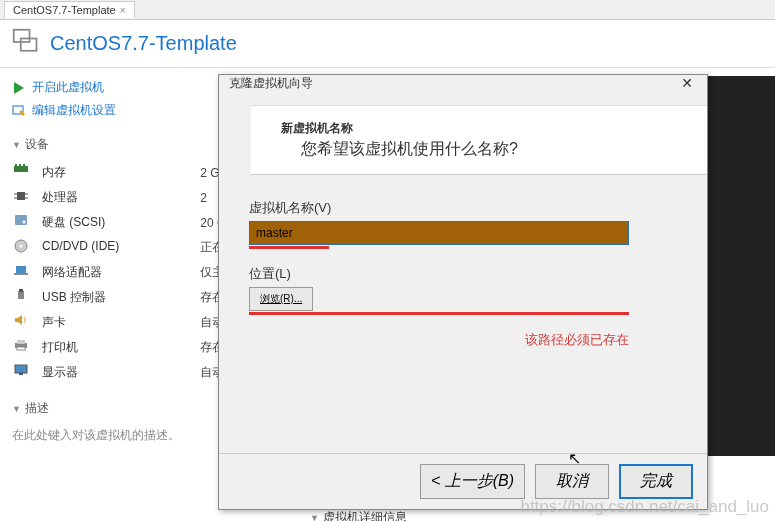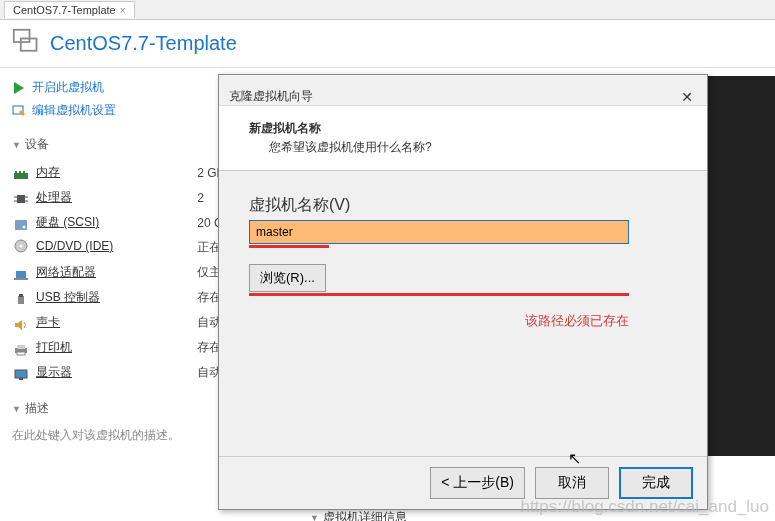--- a/index.html
+++ b/index.html
@@ -17,46 +17,46 @@
 .left-panel { width: 280px; padding: 8px 12px; }
 
 .action-item { display: flex; align-items: center; gap: 6px; color: #1a75cf; padding: 3px 0; cursor: pointer; }
 .action-item svg { width: 14px; height: 14px; }
 
 .section-header { display: flex; align-items: center; gap: 4px; margin: 14px 0 6px 0; font-weight: normal; color: #555; }
 .section-caret { font-size: 9px; color: #888; }
 
 .devices-table { width: 100%; }
 .devices-table tr td { padding: 3px 0; font-size: 12px; }
-.devices-table tr td:first-child { display: flex; align-items: flex-end; gap: 8px; text-decoration: underline; }
+.devices-table tr td:first-child { display: flex; align-items: flex-start; gap: 14px; }
 .devices-table tr td:last-child { text-align: left; color: #444; padding-left: 8px; }
 .dev-icon { width: 14px; display: flex; justify-content: center; }
 
 .desc-hint { color: #888; padding: 4px 0; font-size: 12px; }
 
 .right-preview { flex: 1; background: #222; margin-left: 20px; margin-top: 8px; height: 380px; }
 
 
 .dialog { position: absolute; left: 218px; top: 74px; width: 490px; height: 436px; background: #f0f0f0; border: 1px solid #888; box-shadow: 2px 2px 6px rgba(0,0,0,0.3); display: flex; flex-direction: column; }
-.dlg-titlebar { height: 30px; display: flex; align-items: flex-end; justify-content: space-between; padding: 0 10px; font-size: 12px; }
+.dlg-titlebar { height: 30px; display: flex; align-items: flex-start; justify-content: space-between; padding: 0 10px; font-size: 12px; }
 .dlg-close { font-size: 14px; cursor: pointer; padding: 0 4px; }
-.dlg-heading { background: #fff; border-top: 1px solid #ddd; border-bottom: 1px solid #ccc; padding: 14px 30px 14px 30px; }
+.dlg-heading { background: #fff; border-top: 1px solid #ddd; border-bottom: 1px solid #ccc; padding: 14px 30px 14px 30px; margin-left: 32px; }
 .dlg-heading-title { font-weight: bold; font-size: 12px; }
-.dlg-heading-sub { font-size: 12px; padding-left: 20px; margin-top: 2px; }
+.dlg-heading-sub { font-size: 16px; padding-left: 20px; margin-top: 2px; }
 .dlg-body { flex: 1; padding: 24px 30px; background: #f0f0f0; position: relative; }
-.fld-label { font-size: 16px; margin-bottom: 4px; }
+.fld-label { font-size: 13px; margin-bottom: 4px; }
 .fld-row { display: flex; align-items: center; gap: 10px; }
-.fld-input { border: 1px solid #2a6fb5; padding: 4px 6px; font-size: 12px; width: 380px; background: #fdba74; }
+.fld-input { border: 1px solid #2a6fb5; padding: 4px 6px; font-size: 12px; width: 380px; background: #a16207; }
 .fld-input.loc { width: 380px; border: 1px solid #999; }
 .underline-red { height: 3px; background: #e03030; width: 80px; margin-top: 1px; margin-bottom: 16px; }
 .underline-red.long { width: 380px; }
 .fld-note { color: #d43a3a; font-size: 13px; text-align: right; margin-top: 10px; width: 380px; }
-.btn-browse { border: 1px solid #999; background: #e8e8e8; padding: 4px 10px; font-size: 13px; cursor: pointer; }
+.btn-browse { border: 1px solid #999; background: #e8e8e8; padding: 4px 10px; font-size: 10px; cursor: pointer; text-decoration: underline; }
 .dlg-footer { border-top: 1px solid #ccc; padding: 10px 14px; display: flex; justify-content: flex-end; gap: 10px; background: #f0f0f0; }
-.dlg-btn { border: 1px solid #999; background: #e8e8e8; padding: 5px 10px; font-size: 14px; cursor: pointer; min-width: 74px; }
+.dlg-btn { border: 1px solid #999; background: #e8e8e8; padding: 5px 10px; font-size: 16px; cursor: pointer; min-width: 74px; font-style: italic; }
 .dlg-btn.primary { border: 2px solid #1a75cf; background: #e8e8e8; }
 
 .cursor-arrow { position: absolute; left: 568px; top: 449px; font-size: 16px; color: #000; pointer-events: none; }
 .watermark { position: absolute; right: 6px; bottom: 4px; font-size: 17px; color: rgba(180,180,180,0.7); }
 
 .vm-collapsed { position: absolute; left: 310px; top: 509px; display: flex; align-items: center; gap: 4px; font-size: 12px; color: #333; }
 </style>
 </head>
 <body>
 
@@ -234,20 +234,21 @@
   </div>
   <div class="dlg-heading">
     <div class="dlg-heading-title">新虚拟机名称</div>
     <div class="dlg-heading-sub">您希望该虚拟机使用什么名称?</div>
   </div>
   <div class="dlg-body">
     <div class="fld-label">虚拟机名称(V)</div>
     <input class="fld-input" value="master" style="">
     <div class="underline-red"></div>
 
+    <div class="fld-label">位置(L)</div>
     <div class="fld-row">
       <button class="btn-browse">浏览(R)...</button>
     </div>
     <div class="underline-red long"></div>
     <div class="fld-note">该路径必须已存在</div>
   </div>
   <div class="dlg-footer">
     <button class="dlg-btn">&lt; 上一步(B)</button>
     <button class="dlg-btn">取消</button>
     <button class="dlg-btn primary">完成</button>

